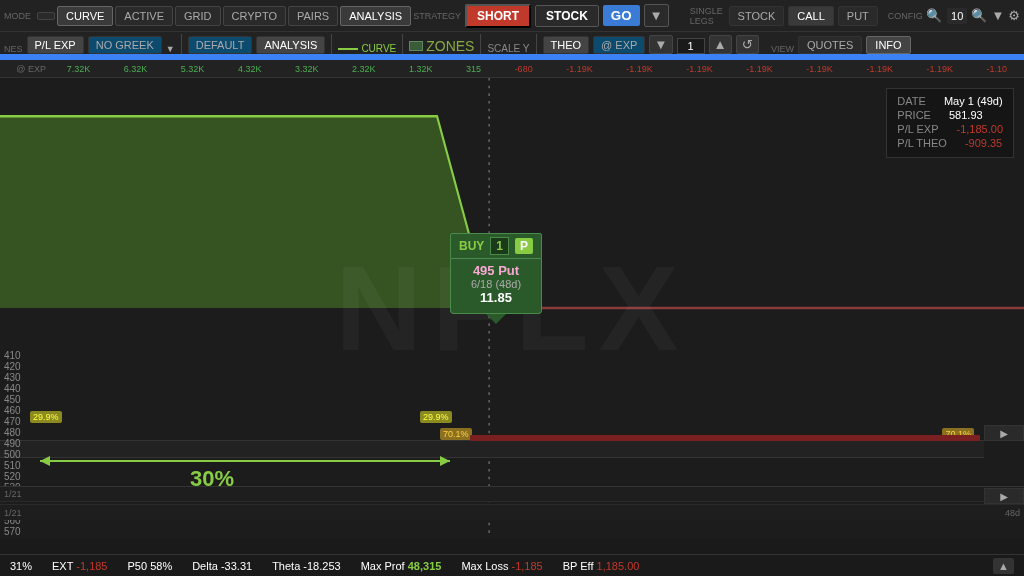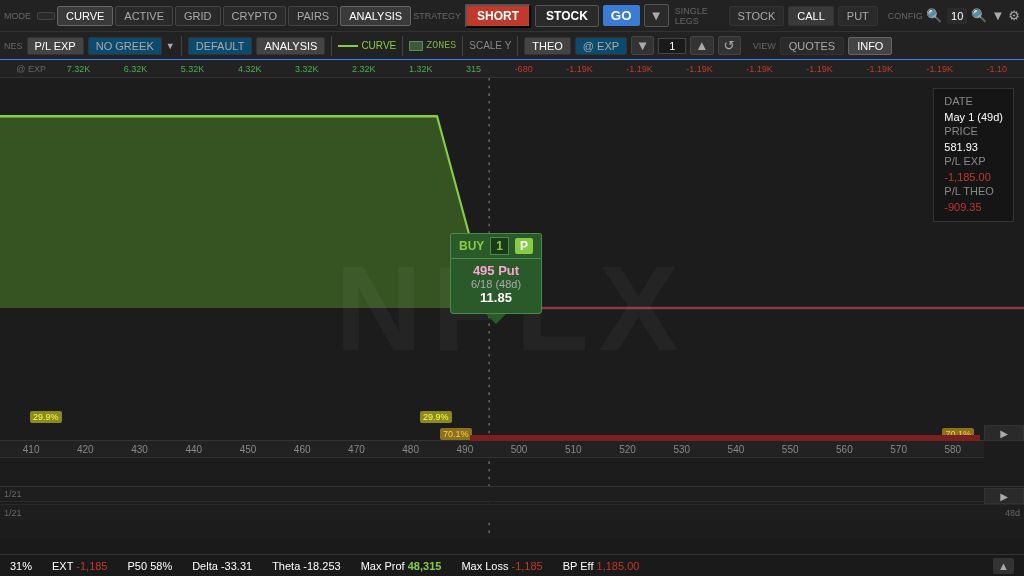--- a/index.html
+++ b/index.html
@@ -82,21 +82,21 @@
       color: #aaa;
       padding: 3px 5px;
       border: 1px solid #555;
       border-radius: 2px;
       cursor: pointer;
     }
     .single-legs-section {
       display: flex;
       align-items: center;
       gap: 4px;
-      margin-left: 4px;
+      margin-left: 19px;
     }
     .single-legs-label {
       color: #666;
       font-size: 9px;
     }
     .leg-btn {
       padding: 3px 8px;
       background: #2a2a2a;
       color: #aaa;
       border: 1px solid #333;
@@ -127,24 +127,24 @@
       color: #fff;
       font-size: 11px;
       background: #2a2a2a;
       padding: 2px 4px;
       border-radius: 2px;
     }
 
     
     .toolbar {
       display: flex;
-      align-items: center;
+      align-items: flex-end;
       background: #222;
       height: 28px;
-      border-bottom: 1px solid #3b82f6;
+      border-bottom: 6px solid #3b82f6;
       padding: 0 4px;
       gap: 4px;
     }
     .toolbar-label {
       color: #666;
       font-size: 9px;
     }
     .toolbar-btn {
       padding: 2px 7px;
       background: #0c4a6e;
@@ -370,23 +370,22 @@
       top: 10px;
       right: 10px;
       background: rgba(20,20,20,0.85);
       border: 1px solid #333;
       padding: 6px 10px;
       font-size: 11px;
       z-index: 5;
     }
     .info-row {
       display: flex;
-      gap: 4px;
+      gap: 18px;
       margin-bottom: 2px;
-      flex-direction: column;
     }
     .info-lbl { color: #888; }
     .info-val { color: #fff; }
     .info-val.red { color: #c0392b; }
 
     
     .pct-label {
       position: absolute;
       background: #8a8a20;
       color: #ffff44;
@@ -472,21 +471,21 @@
   <button class="toolbar-btn">DEFAULT</button>
   <button class="toolbar-btn active">ANALYSIS</button>
   <div class="toolbar-divider"></div>
   <div class="curve-indicator">
     <div class="curve-line"></div>
     <span style="color:#88cc44; font-size:10px;">CURVE</span>
   </div>
   <div class="toolbar-divider"></div>
   <div class="zones-indicator">
     <div class="zones-box"></div>
-    <span style="color:#88aa44; font-size:10px;font-family:Liberation Mono, monospace;">ZONES</span>
+    <span style="color:#88aa44; font-size:14px;">ZONES</span>
   </div>
   <div class="toolbar-divider"></div>
   <span class="scale-y-label">SCALE Y</span>
   <div class="toolbar-divider"></div>
   <button class="toolbar-btn active">THEO</button>
   <button class="toolbar-btn">@ EXP</button>
   <button class="arrow-btn">▼</button>
   <input class="num-input" type="text" value="1" style="">
   <button class="arrow-btn">▲</button>
   <button class="refresh-btn">↺</button>
@@ -529,21 +528,21 @@
     <polyline points="0,30 420,30 470,180" fill="none" stroke="#88cc44" stroke-width="2"></polyline>
 
     <line x1="470" y1="180" x2="984" y2="180" stroke="#8a3a3a" stroke-width="2"></line>
 
     <line x1="470" y1="0" x2="470" y2="360" stroke="#888" stroke-width="1" stroke-dasharray="2,4"></line>
 
     <circle cx="470" cy="180" r="4" fill="#88cc44"></circle>
   </svg>
 
   <div style="position:absolute; bottom:80px; left:0; right:40px; height:18px; background:#222; border-top:1px solid #333; border-bottom:1px solid #333; display:flex; align-items:center; padding: 0 4px;">
-    <div style="display:flex; justify-content:space-around; width:100%; font-size:10px; color:#888;">
+    <div style="display:flex; justify-content:space-around; width:100%; font-size:10px; color:#888;flex-direction:column;">
       <span>410</span>
       <span>420</span>
       <span>430</span>
       <span>440</span>
       <span>450</span>
       <span>460</span>
       <span>470</span>
       <span>480</span>
       <span>490</span>
       <span>500</span>
@@ -561,20 +560,31 @@
   <div class="pct-label" style="left: 30px; bottom:115px;">29.9%</div>
 
   <div class="pct-label" style="left: 420px; bottom:115px;">29.9%</div>
 
   <div class="badge-70" style="left: 440px; bottom:98px;">70.1%</div>
 
   <div class="badge-70" style="right: 50px; bottom:98px;">70.1%</div>
 
   <div style="position:absolute; bottom:97px; left:470px; right:44px; height:6px; background:#7a2020; border-radius:1px;"></div>
 
+  <div style="position:absolute; bottom:55px; left:30px; width:430px;">
+    <svg width="430" height="35">
+
+      <line x1="10" y1="15" x2="420" y2="15" stroke="#88cc44" stroke-width="2"></line>
+
+      <polygon points="10,15 20,10 20,20" fill="#88cc44"></polygon>
+
+      <polygon points="420,15 410,10 410,20" fill="#88cc44"></polygon>
+    </svg>
+    <div style="position:absolute; top:20px; left:160px; color:#88cc44; font-size:22px; font-weight:bold;">30%</div>
+  </div>
 
   <div style="position:absolute; bottom:36px; left:0; right:0; height:16px; background:#1e1e1e; border-top:1px solid #333; border-bottom:1px solid #2a2a2a; display:flex; align-items:center; padding:0 4px; font-size:9px; color:#666;">
     <span>1/21</span>
     <span style="margin-left:auto;">48d</span>
   </div>
 
   <div style="position:absolute; bottom:18px; left:0; right:0; height:16px; background:#1e1e1e; border-top:1px solid #2a2a2a; display:flex; align-items:center; padding:0 4px; font-size:9px; color:#666;">
     <span>1/21</span>
     <span style="margin-left:auto;">48d</span>
   </div>

